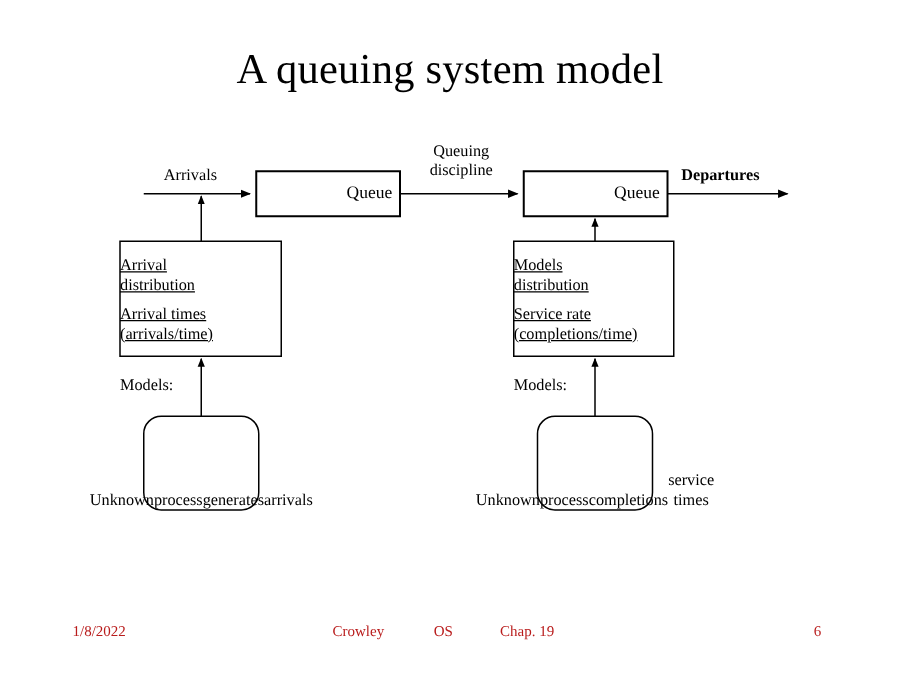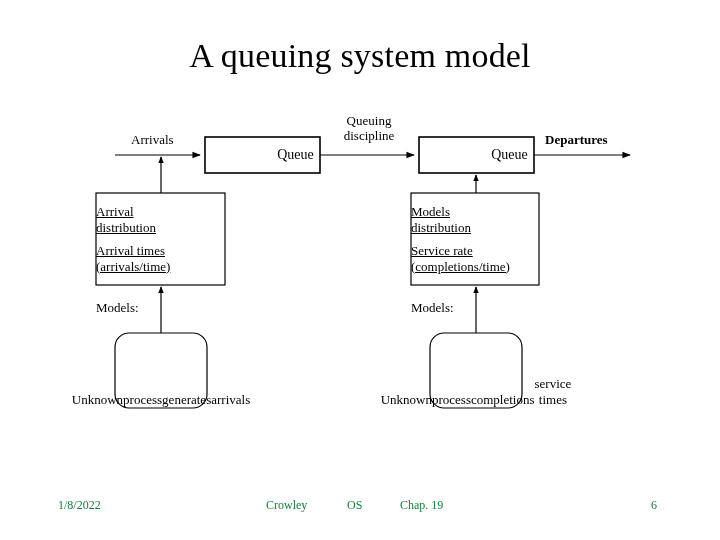--- a/index.html
+++ b/index.html
@@ -101,21 +101,21 @@
 
   
   #footer {
     position: absolute;
     left: 0;
     top: 494px;
     width: 720px;
     height: 22px;
     font-size: 12px;
     line-height: 22px;
-    color: #15803d;
+    color: #b91c1c;
   }
   #footer .f {
     position: absolute;
     white-space: nowrap;
   }
   #footer .f-date   { left: 58px; }
   #footer .f-author { left: 266px; }
   #footer .f-course { left: 347px; }
   #footer .f-chap   { left: 400px; }
   #footer .f-page   { left: 651px; }

